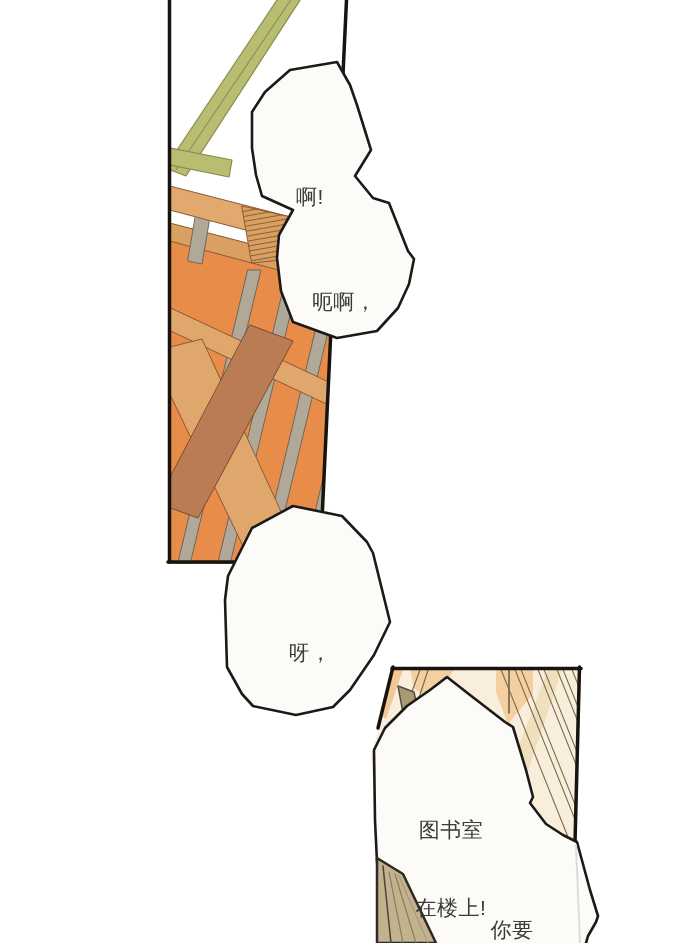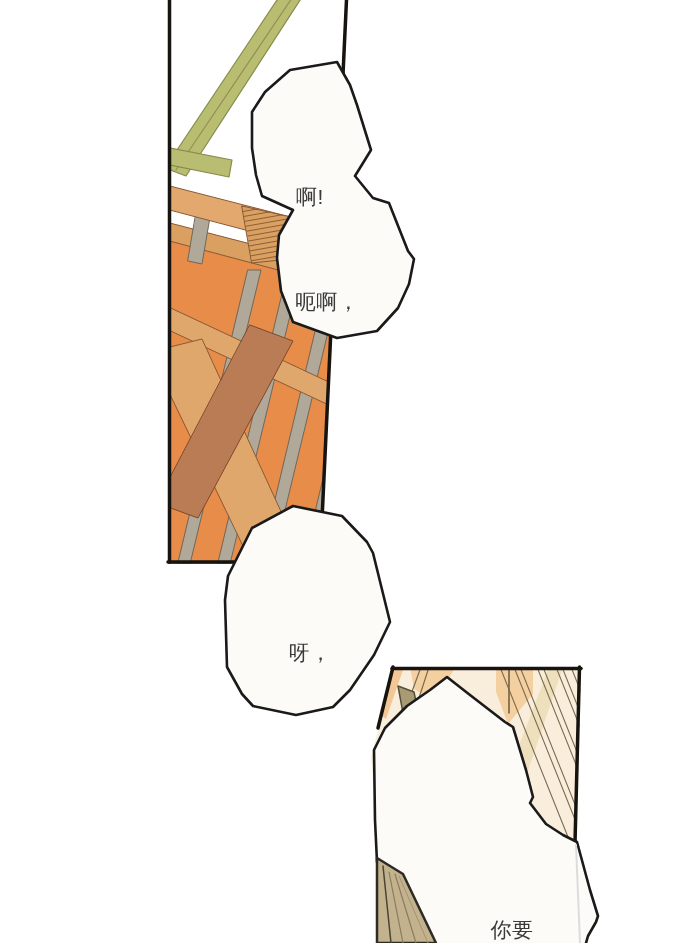--- a/index.html
+++ b/index.html
@@ -130,29 +130,31 @@
       <line x1="389" y1="872" x2="403" y2="943" stroke="#8a7c5c" stroke-width="1.2"></line>
       <line x1="395" y1="874" x2="416" y2="943" stroke="#8a7c5c" stroke-width="1.2"></line>
       <line x1="399" y1="876" x2="428" y2="943" stroke="#a59272" stroke-width="1"></line>
     </g>
   </svg>
 
   <div class="t" style="left:255px;top:132px;width:110px;">
     <div>啊!</div>
   </div>
 
-  <div class="t" style="left:272px;top:237px;width:110px;">
+  <div class="t" style="left:289px;top:237px;width:110px;">
     <div>呃啊，</div>
   </div>
 
   <div class="t" style="left:235px;top:588px;width:150px;">
     <div>呀，</div>
   </div>
 
   <div class="t" style="left:387px;top:765px;width:128px;">
+    <div>图书室</div>
+    <div>在楼上!</div>
   </div>
 
   <div class="t" style="left:448px;top:865px;width:128px;">
     <div>你要</div>
     
   </div>
 
 </div>
 
 </body></html>

